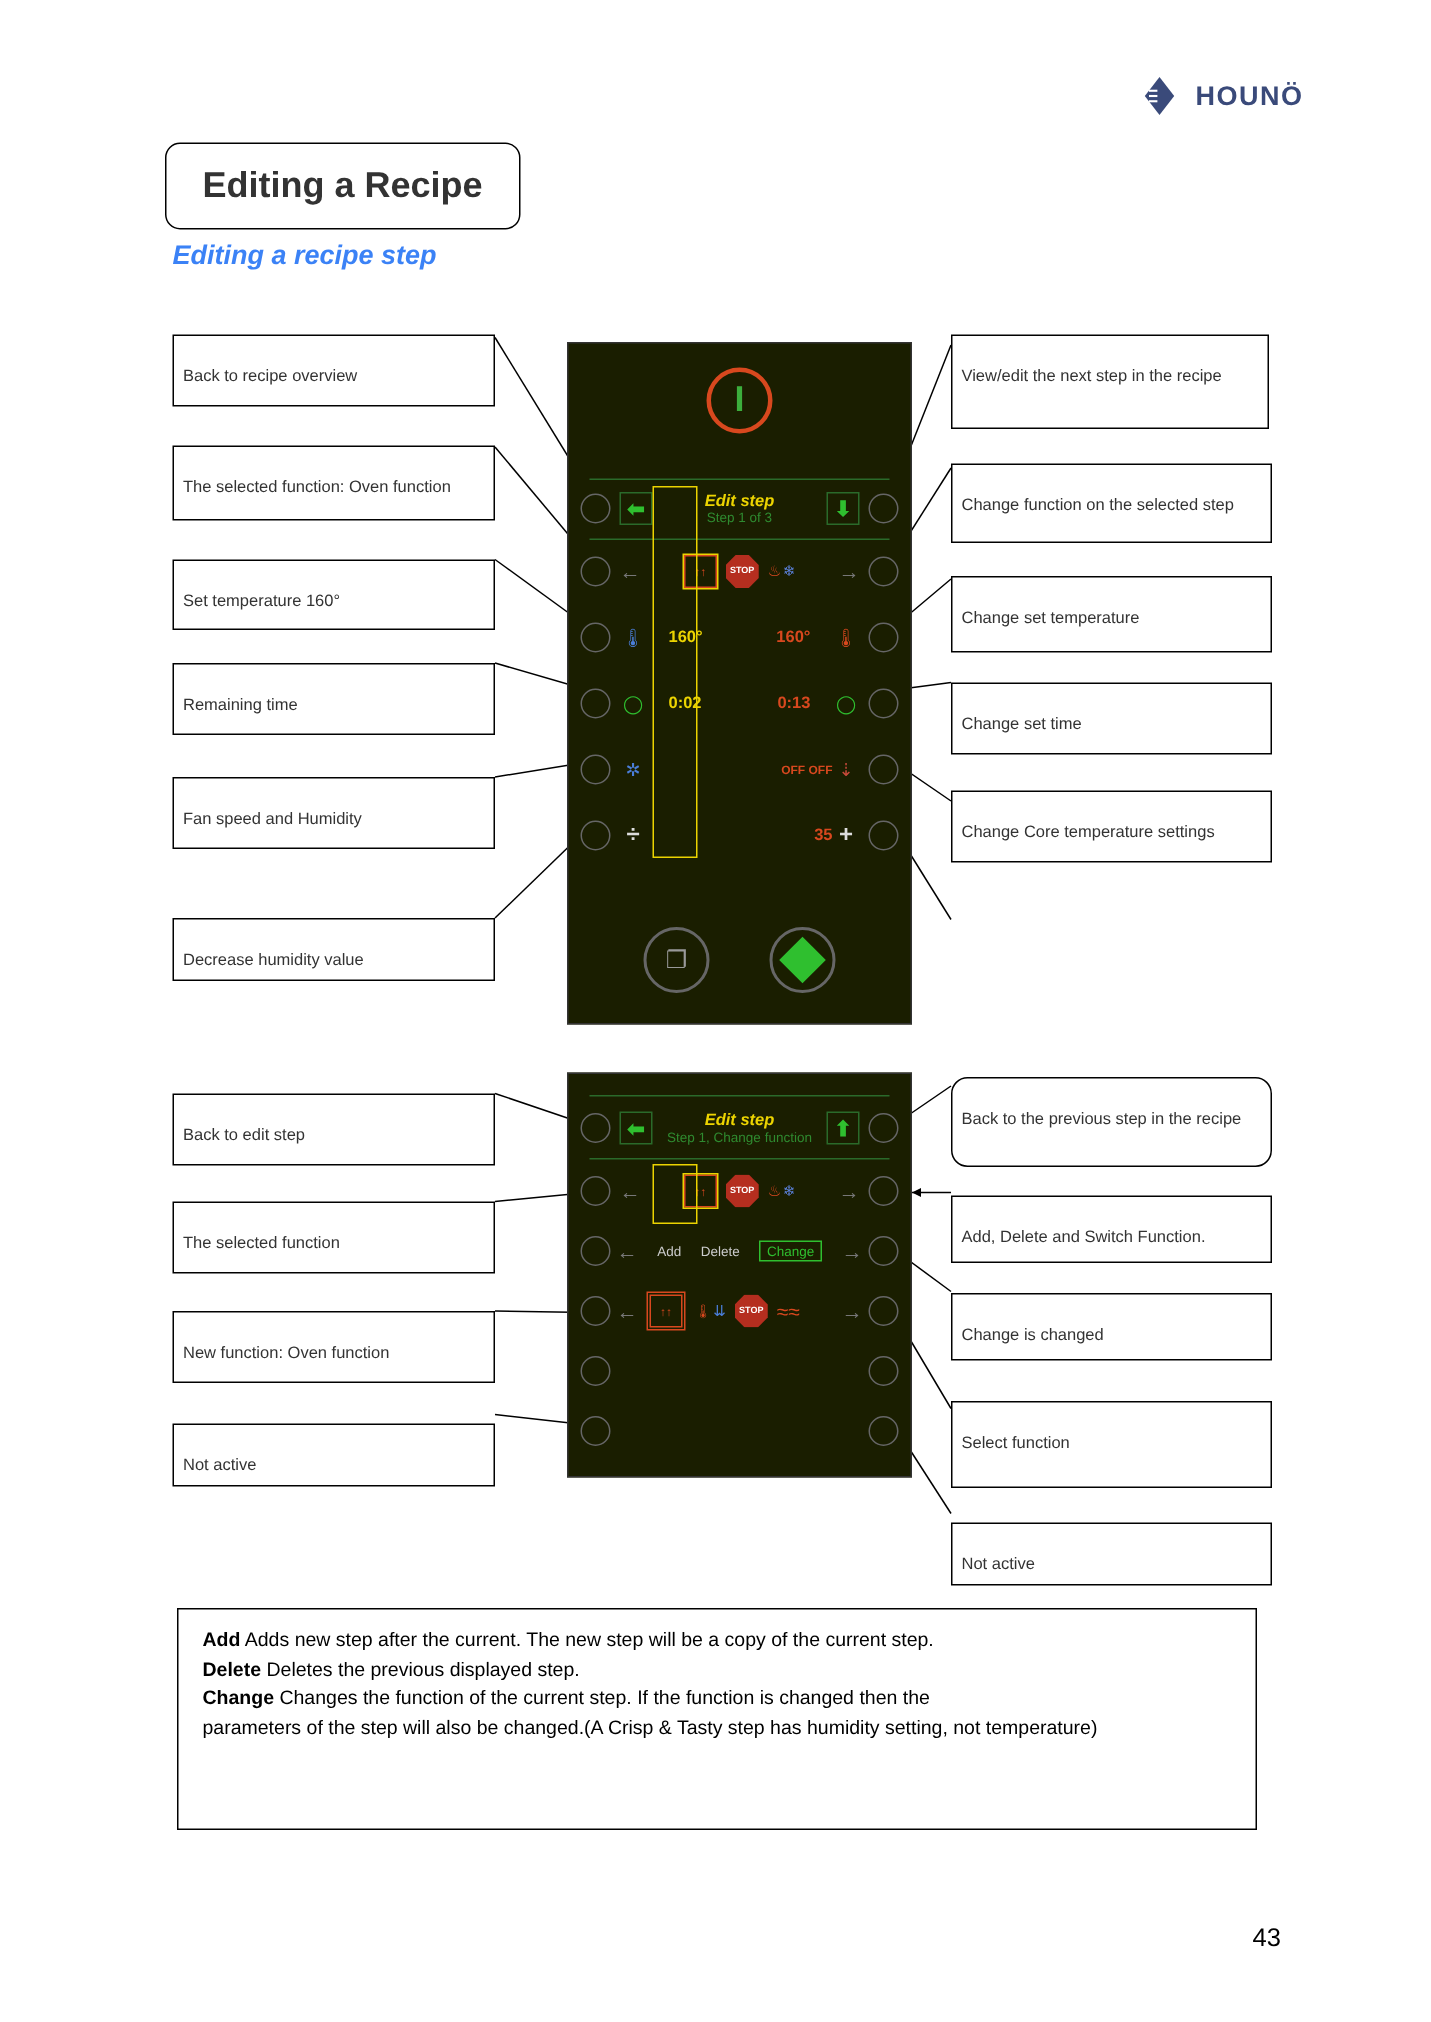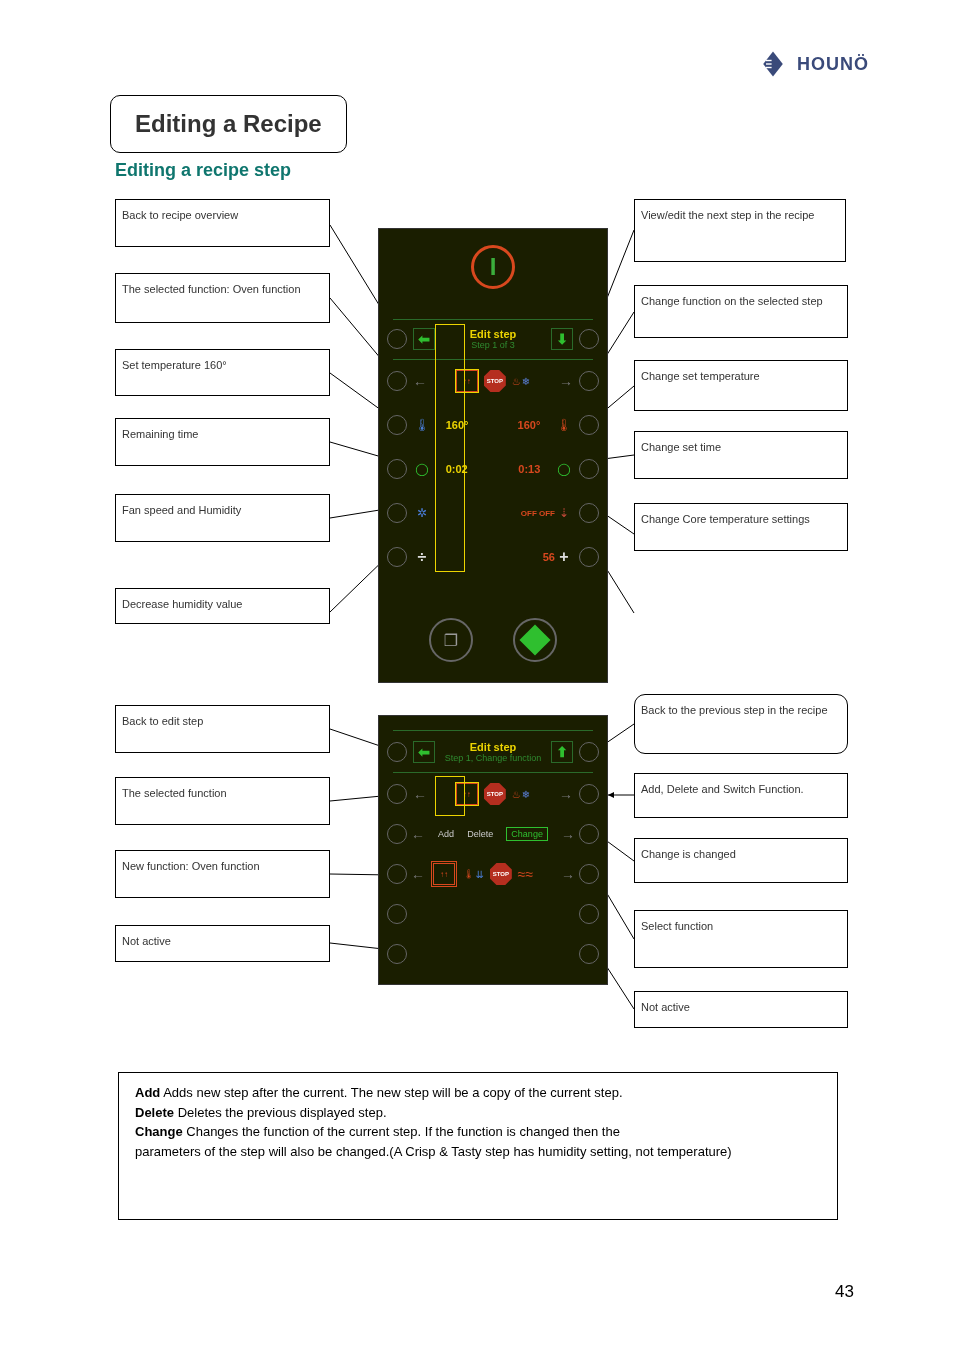--- a/index.html
+++ b/index.html
@@ -38,30 +38,32 @@
     font-size: 24px;
     font-weight: bold;
     color: #333;
   }
   .subtitle {
     position: absolute;
     top: 160px;
     left: 115px;
     font-size: 18px;
     font-weight: bold;
-    color: #0f766e;
+    color: #3b82f6;
+    font-style: italic;
   }
   .callout {
     position: absolute;
     border: 1px solid #000;
-    padding: 8px 6px;
+    padding: 20px 6px;
     font-size: 11px;
     line-height: 1.3;
     background: #fff;
     color: #333;
+    margin-top: 24px;
   }
   .panel {
     position: absolute;
     background: #1a1e00;
     border: 1px solid #333;
   }
   .panel1 { left: 378px; top: 228px; width: 230px; height: 455px; }
   .panel2 { left: 378px; top: 715px; width: 230px; height: 270px; }
 
   .power-ring {
@@ -99,21 +101,21 @@
     padding: 0 6px;
     height: 100%;
   }
   .header-center {
     flex: 1;
     text-align: center;
     display: flex;
     flex-direction: column;
     justify-content: center;
   }
-  .edit-step { color: #ecd400; font-size: 11px; font-weight: bold; }
+  .edit-step { color: #ecd400; font-size: 11px; font-weight: bold; font-style: italic; }
   .step-sub { color: #2f8a2f; font-size: 9px; }
 
   .arrow-box {
     width: 22px; height: 22px;
     border: 1px solid #2a6a2a;
     display: flex; align-items: center; justify-content: center;
   }
   .arrow-green { color: #2fbf2f; font-size: 14px; font-weight: bold; }
   .arrow-grey { color: #777; font-size: 14px; }
   .oven-icon {
@@ -365,21 +367,21 @@
         <span class="sym probe">⇣</span>
       </div>
       <div class="circle-btn"></div>
     </div>
 
     <div class="row" style="top:310px;">
       <div class="circle-btn"></div>
       <div class="center-content">
         <span class="sym minus-w">÷</span>
         <span style="flex:1;"></span>
-        <span class="val-right">56</span>
+        <span class="val-right">35</span>
         <span class="sym plus-w">+</span>
       </div>
       <div class="circle-btn"></div>
     </div>
 
     <div class="highlight-col"></div>
 
     <div class="bottom-btns">
       <div class="round-outline">
           <span class="copy-sym">❐</span>

